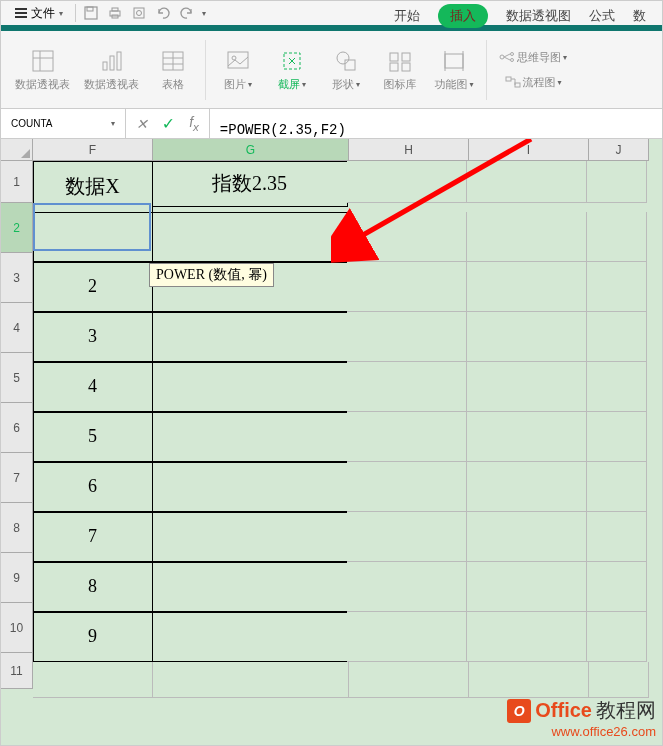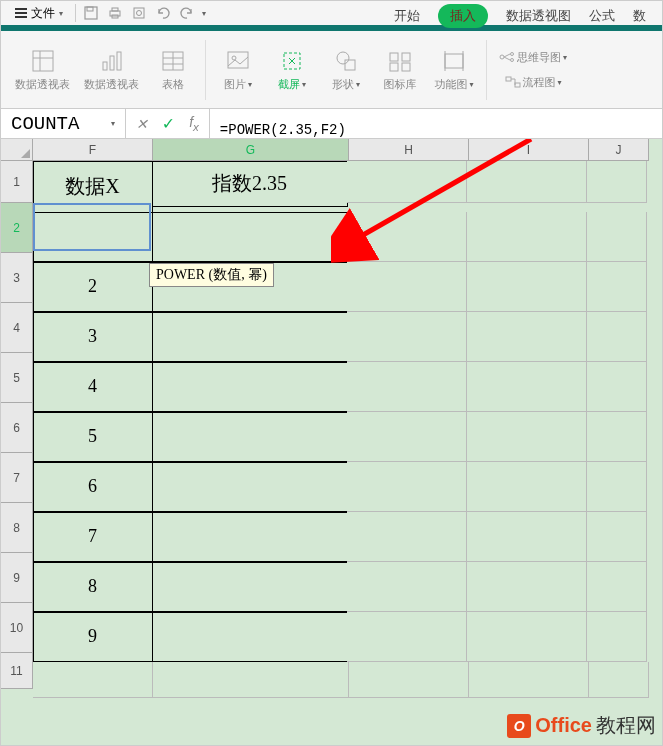--- a/index.html
+++ b/index.html
@@ -20,21 +20,21 @@
     .ribbon { height: 78px; background: #f5f5f5; border-bottom: 1px solid #ccc; display: flex; align-items: center; padding: 6px 8px; gap: 2px; }
     .ribbon-group { display: flex; flex-direction: column; align-items: center; gap: 2px; padding: 0 6px; color: #888; min-width: 52px; }
     .ribbon-sep { width: 1px; height: 60px; background: #ddd; margin: 0 4px; }
     .ribbon-icon { width: 28px; height: 28px; display: flex; align-items: center; justify-content: center; }
     .ribbon-label { font-size: 11px; white-space: nowrap; display: flex; align-items: center; gap: 2px; }
     .ribbon-group.active { color: #14b85a; }
     .ribbon-group.active .ribbon-icon path, .ribbon-group.active .ribbon-icon rect { stroke: #14b85a; }
     
     .name-fx-bar { height: 30px; background: #fff; border-bottom: 1px solid #ccc; display: flex; align-items: stretch; }
     .name-box { width: 125px; border-right: 1px solid #ccc; display: flex; align-items: center; padding: 0 10px; justify-content: space-between; }
-    .name-box-text { font-family: Liberation Mono, monospace; font-size: 19px; }
+    .name-box-text { font-family: Liberation Sans, sans-serif; font-size: 10px; }
     .fx-controls { display: flex; align-items: center; padding: 0 10px; gap: 14px; border-right: 1px solid #ccc; }
     .fx-btn { color: #888; font-size: 14px; cursor: pointer; font-style: italic; }
     .check-btn { color: #14b85a; font-size: 16px; cursor: pointer; }
     .formula-input { flex: 1; padding: 0 10px; display: flex; align-items: flex-end; font-family: "Courier New", monospace; font-size: 14px; }
     
     .grid-area { position: relative; background: #d4e8d4; height: 608px; overflow: hidden; }
     .corner { position: absolute; left: 0; top: 0; width: 32px; height: 22px; background: #e8e8e8; border-right: 1px solid #aaa; border-bottom: 1px solid #aaa; }
     .corner::after { content: ""; position: absolute; right: 2px; bottom: 2px; border-style: solid; border-width: 0 0 9px 9px; border-color: transparent transparent #aaa transparent; }
     
     .col-headers { position: absolute; left: 32px; top: 0; height: 22px; display: flex; }
@@ -380,13 +380,14 @@
     <line x1="200" y1="10" x2="25" y2="110" stroke="#ff0000" stroke-width="5" marker-end="url(#ah)"></line>
   </svg>
 </div>
 
 <div class="watermark">
   <div class="wm-line1">
     <span class="wm-logo">O</span>
     <span class="wm-text1">Office</span>
       <span class="wm-text2">教程网</span>
   </div>
+  <div class="wm-url">www.office26.com</div>
 </div>
 
 </body></html>

